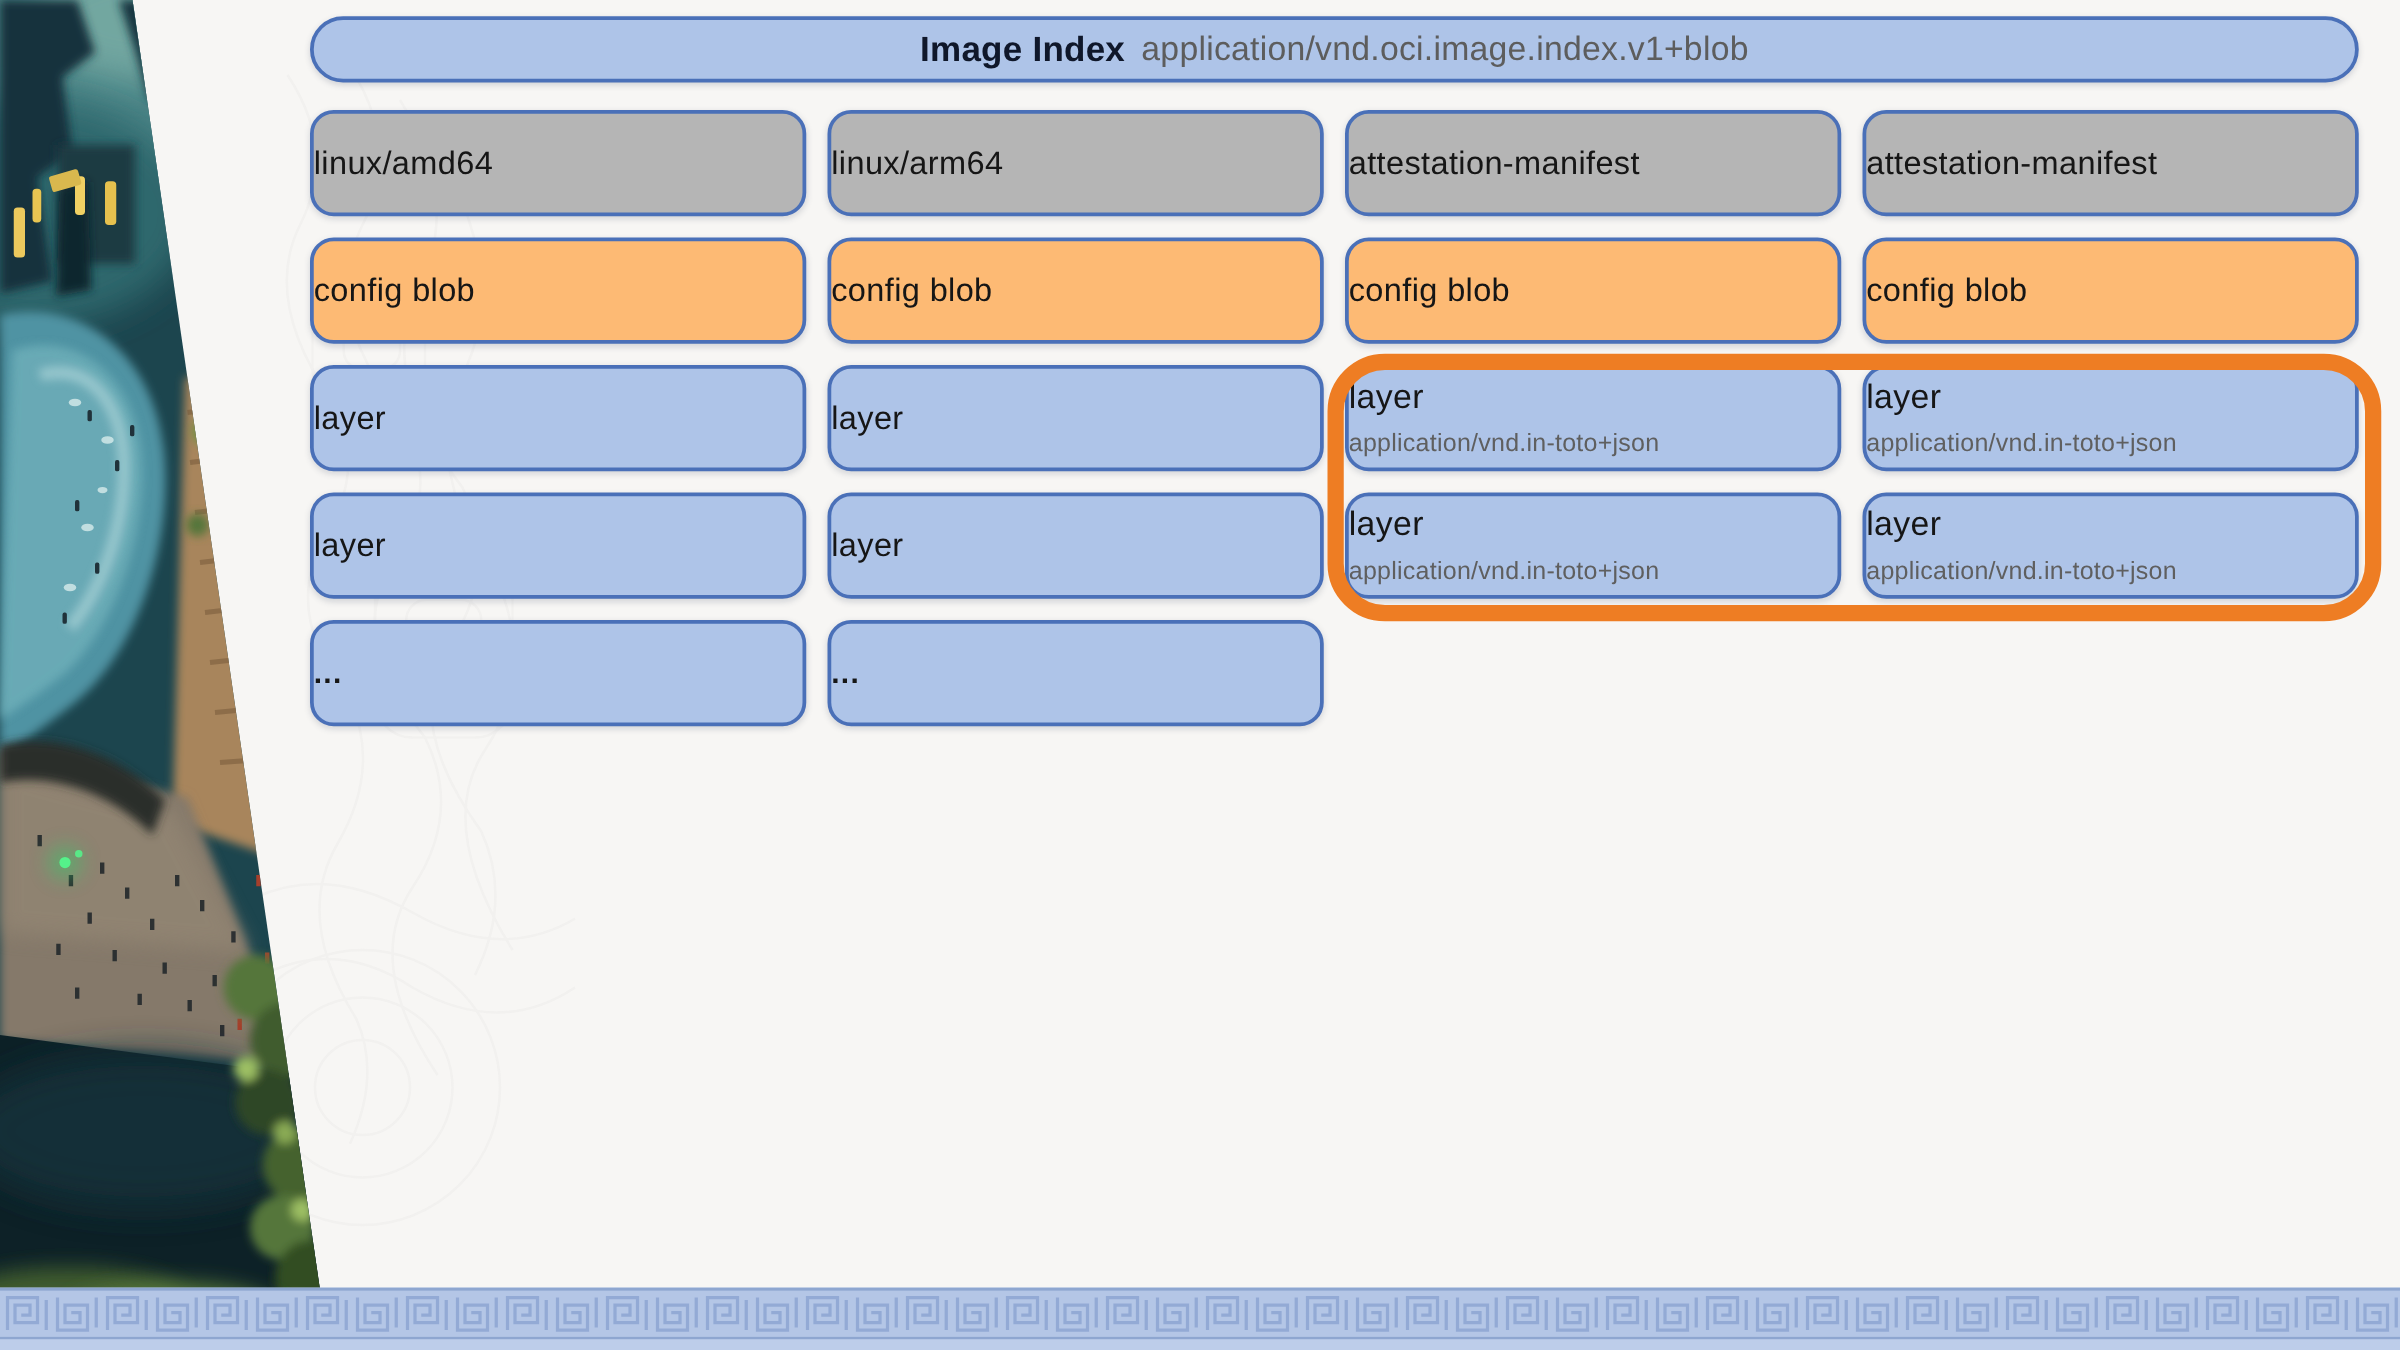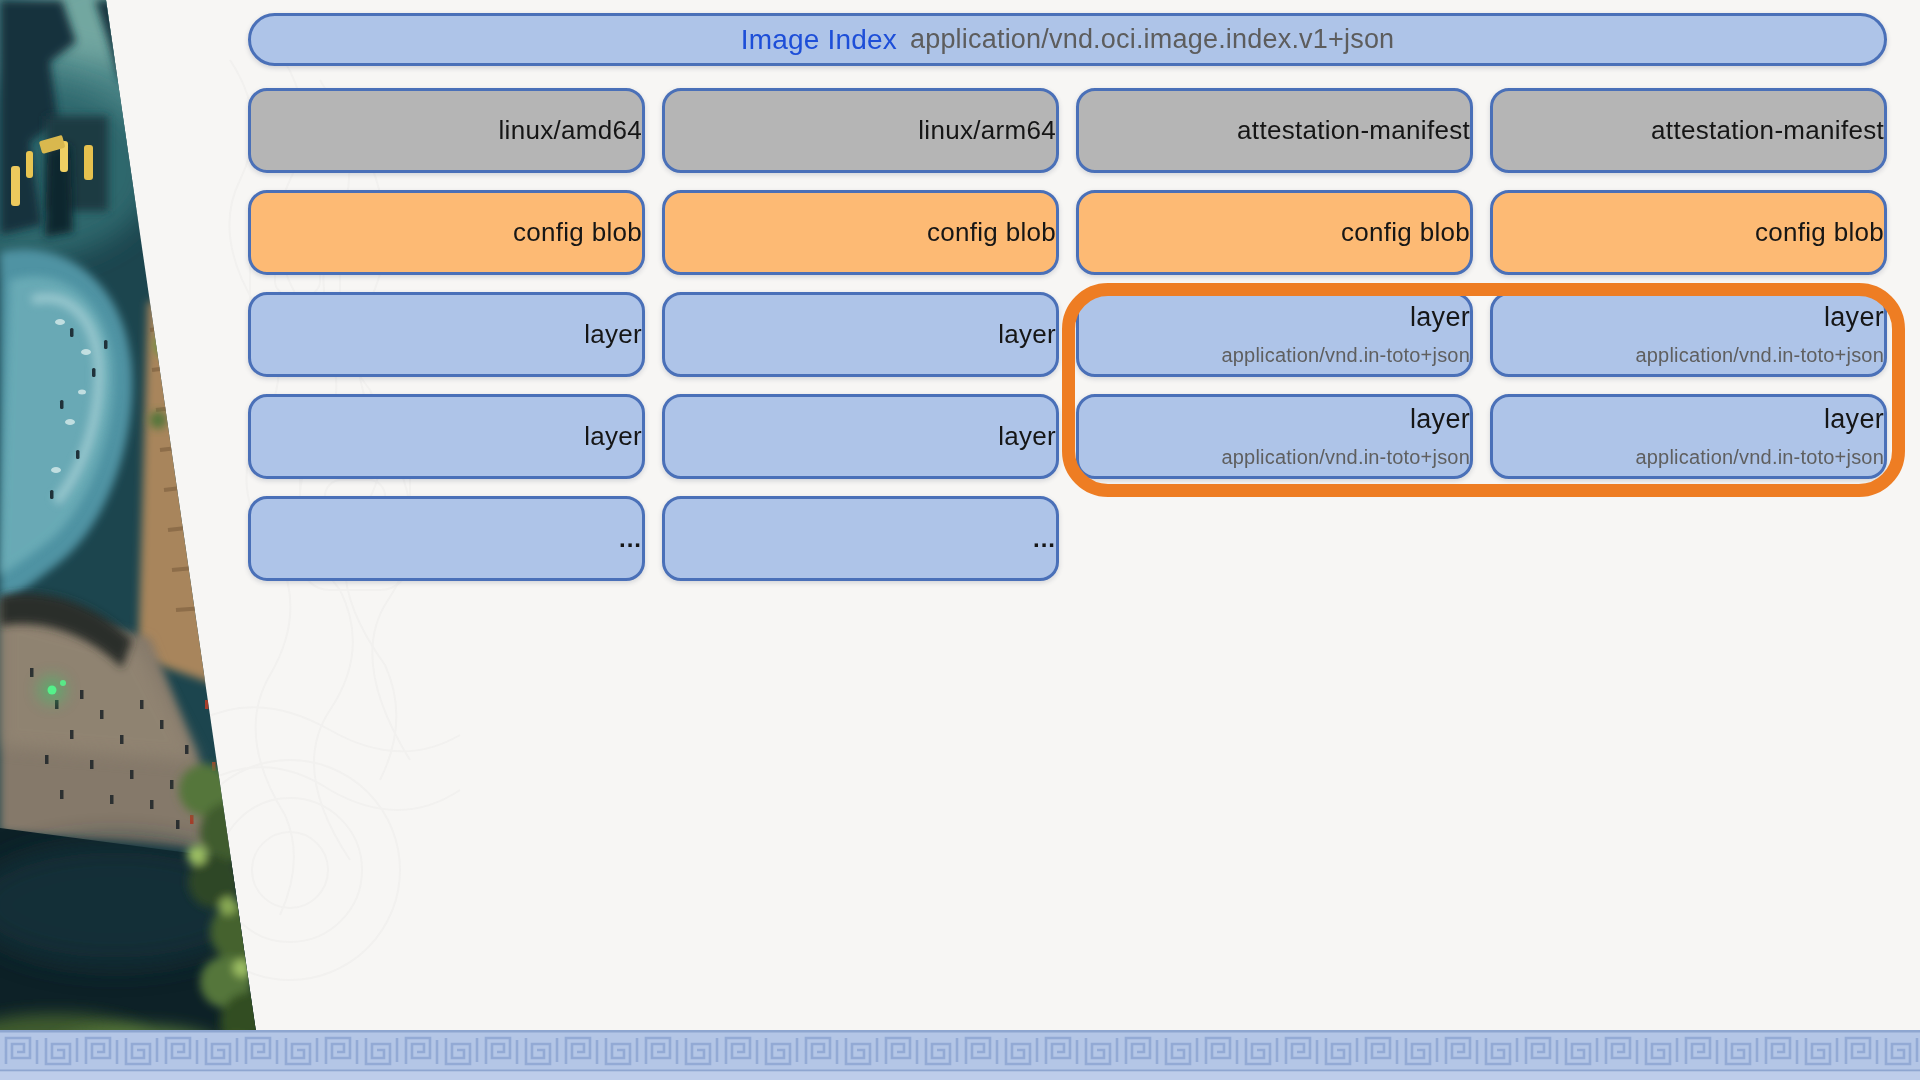--- a/index.html
+++ b/index.html
@@ -16,29 +16,29 @@
   .artwork-wrap svg{display:block;width:270px;height:1080px;}
   
   .sketch{position:absolute;left:110px;top:20px;width:420px;height:1020px;opacity:.35;}
   
   .banner{
     position:absolute;left:248px;top:13px;width:1639px;height:53px;
     background:#aec4e8;border:3px solid #4a70b8;border-radius:28px;
     box-sizing:border-box;display:flex;align-items:center;justify-content:center;gap:13px;
     box-shadow:0 2px 5px rgba(50,60,90,.20);
   }
-  .banner .title{font-size:28px;font-weight:400;color:#1d4ed8;letter-spacing:.2px;}
+  .banner .title{font-size:28px;font-weight:700;color:#0f172a;letter-spacing:.2px;}
   .banner .mime{font-size:27px;color:#5d5d5d;letter-spacing:.2px;}
   .grid{
     position:absolute;left:248px;top:88px;width:1639px;
     display:grid;grid-template-columns:repeat(4,1fr);
     column-gap:17px;row-gap:17px;grid-auto-rows:85px;
   }
   .box{
-    display:flex;flex-direction:column;align-items:flex-end;justify-content:center;
+    display:flex;flex-direction:column;align-items:flex-start;justify-content:center;
     border:3px solid #4a70b8;border-radius:19px;box-sizing:border-box;
     box-shadow:0 2px 5px rgba(50,60,90,.18);
     text-align:center;line-height:1.08;
   }
   .box.blue{background:#aec4e8;}
   .box.gray{background:#b5b5b5;}
   .box.yellow{background:#fdba74;}
   .box .label{font-size:26px;color:#161616;font-weight:500;letter-spacing:.3px;}
   .box .label.big{font-size:27px;}
   .box .sub{font-size:20px;color:#5f5f5f;margin-top:13px;letter-spacing:.2px;}
@@ -180,21 +180,21 @@
         <circle cx="228" cy="906" r="9" fill="#8aab54"></circle>
         <circle cx="242" cy="968" r="9" fill="#9dbf63"></circle>
       </g>
       <ellipse cx="55" cy="1040" rx="95" ry="26" fill="#3f5b2d" filter="url(#b8)"></ellipse>
       <ellipse cx="140" cy="1050" rx="85" ry="24" fill="#55763a" filter="url(#b8)"></ellipse>
     </svg>
   </div>
 
   <div class="banner">
     <span class="title">Image Index</span>
-    <span class="mime">application/vnd.oci.image.index.v1+json</span>
+    <span class="mime">application/vnd.oci.image.index.v1+blob</span>
   </div>
 
   <div class="grid">
 
     <div class="box gray">
         <span class="label">linux/amd64</span>
       </div>
     <div class="box gray">
         <span class="label">linux/arm64</span>
       </div>

